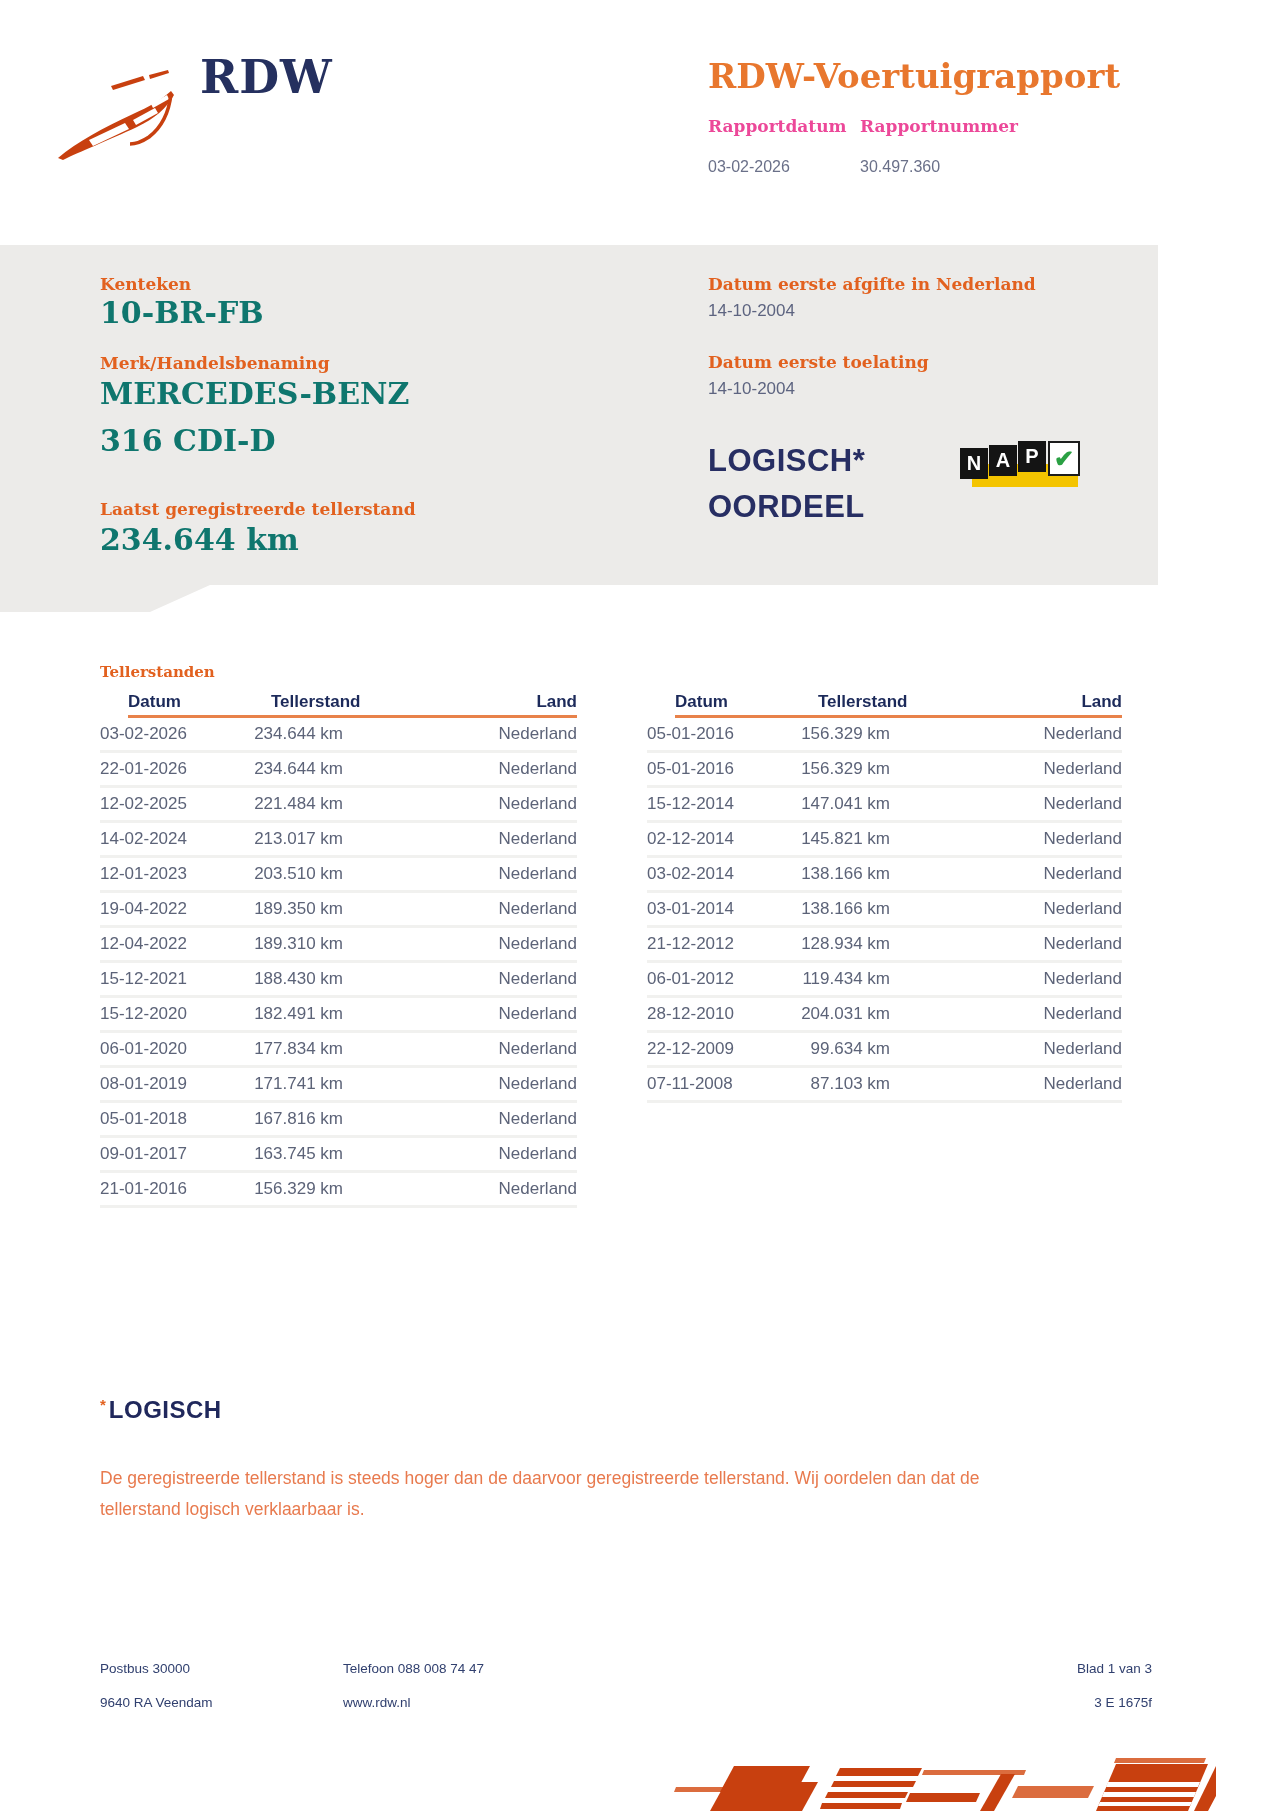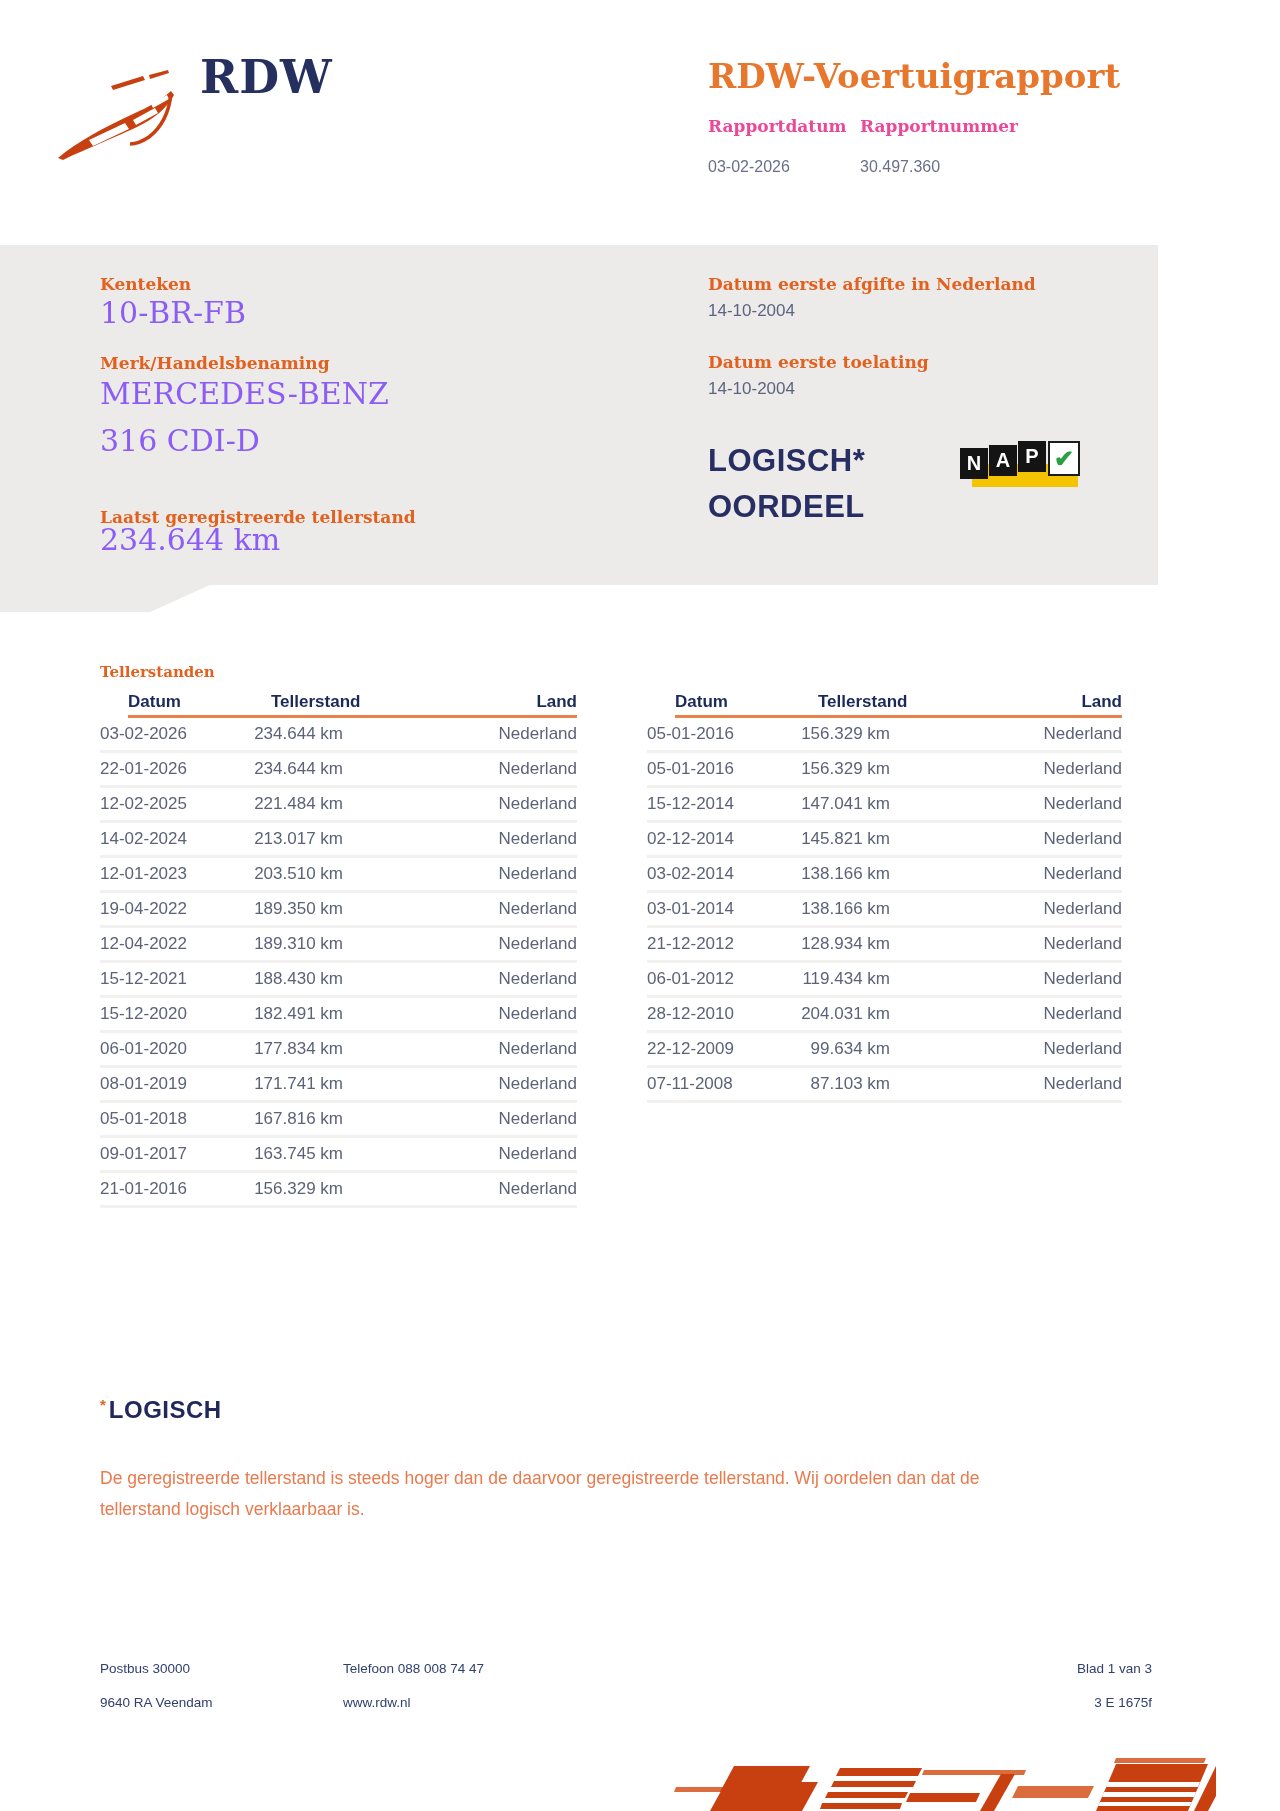--- a/index.html
+++ b/index.html
@@ -16,22 +16,22 @@
   .meta-label{position:absolute;top:116px;font-family:"DejaVu Serif",serif;font-weight:700;
               font-size:17px;color:#ec4899;white-space:nowrap;}
   .meta-value{position:absolute;top:158px;font-size:16px;color:#6a7089;white-space:nowrap;}
   .x-meta1{left:708px;} .x-meta2{left:860px;}
 
   
   .graybox{position:absolute;left:0;top:245px;width:1158px;height:367px;background:#ecebe9;
            clip-path:polygon(0 0,100% 0,100% 340px,210px 340px,150px 367px,0 367px);}
   .olabel{position:absolute;font-family:"DejaVu Serif",serif;font-weight:700;font-size:17px;
           color:#e2611f;white-space:nowrap;}
-  .serifval{position:absolute;font-family:"DejaVu Serif",serif;font-weight:400;font-size:30px;
-            color:#8b5cf6;white-space:nowrap;}
+  .serifval{position:absolute;font-family:"DejaVu Serif",serif;font-weight:700;font-size:30px;
+            color:#0f766e;white-space:nowrap;}
   .sansval{position:absolute;font-size:17px;color:#5d6480;white-space:nowrap;}
   .oordeel{position:absolute;left:708px;font-weight:700;font-size:31px;color:#272e63;
            letter-spacing:.5px;white-space:nowrap;}
 
   
   .nap{position:absolute;left:960px;top:196px;width:120px;height:50px;}
   .nap-yellow{position:absolute;left:12px;top:23px;width:106px;height:23px;background:#f4c400;}
   .nap-sq{position:absolute;width:28px;height:31px;background:#141414;color:#fff;
           display:flex;align-items:center;justify-content:center;
           font-weight:700;font-size:20px;}
@@ -94,21 +94,21 @@
   <div class="meta-value x-meta2">30.497.360</div>
 
   <section class="graybox">
     <div class="olabel" style="left:100px;top:29px;">Kenteken</div>
     <div class="serifval" style="left:100px;top:50px;">10-BR-FB</div>
 
     <div class="olabel" style="left:100px;top:108px;">Merk/Handelsbenaming</div>
     <div class="serifval" style="left:100px;top:131px;">MERCEDES-BENZ</div>
     <div class="serifval" style="left:100px;top:178px;">316 CDI-D</div>
 
-    <div class="olabel" style="left:100px;top:254px;margin-top:8px;">Laatst geregistreerde tellerstand</div>
+    <div class="olabel" style="left:100px;top:254px;">Laatst geregistreerde tellerstand</div>
     <div class="serifval" style="left:100px;top:277px;">234.644 km</div>
 
     <div class="olabel" style="left:708px;top:29px;">Datum eerste afgifte in Nederland</div>
     <div class="sansval" style="left:708px;top:56px;">14-10-2004</div>
 
     <div class="olabel" style="left:708px;top:107px;">Datum eerste toelating</div>
     <div class="sansval" style="left:708px;top:134px;">14-10-2004</div>
 
     <div class="oordeel" style="top:198px;">LOGISCH*</div>
     <div class="oordeel" style="top:244px;">OORDEEL</div>

